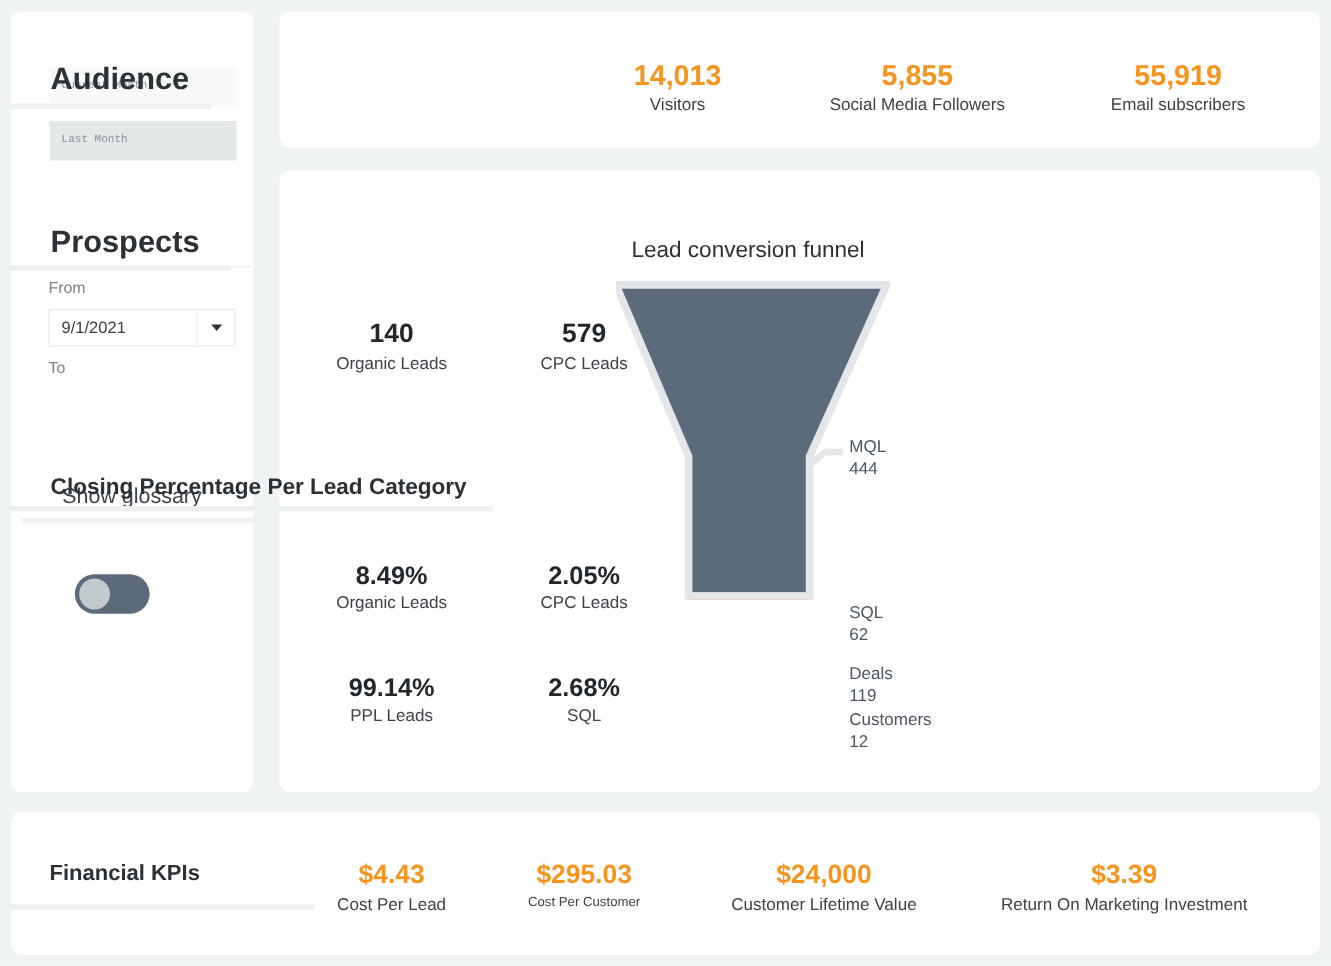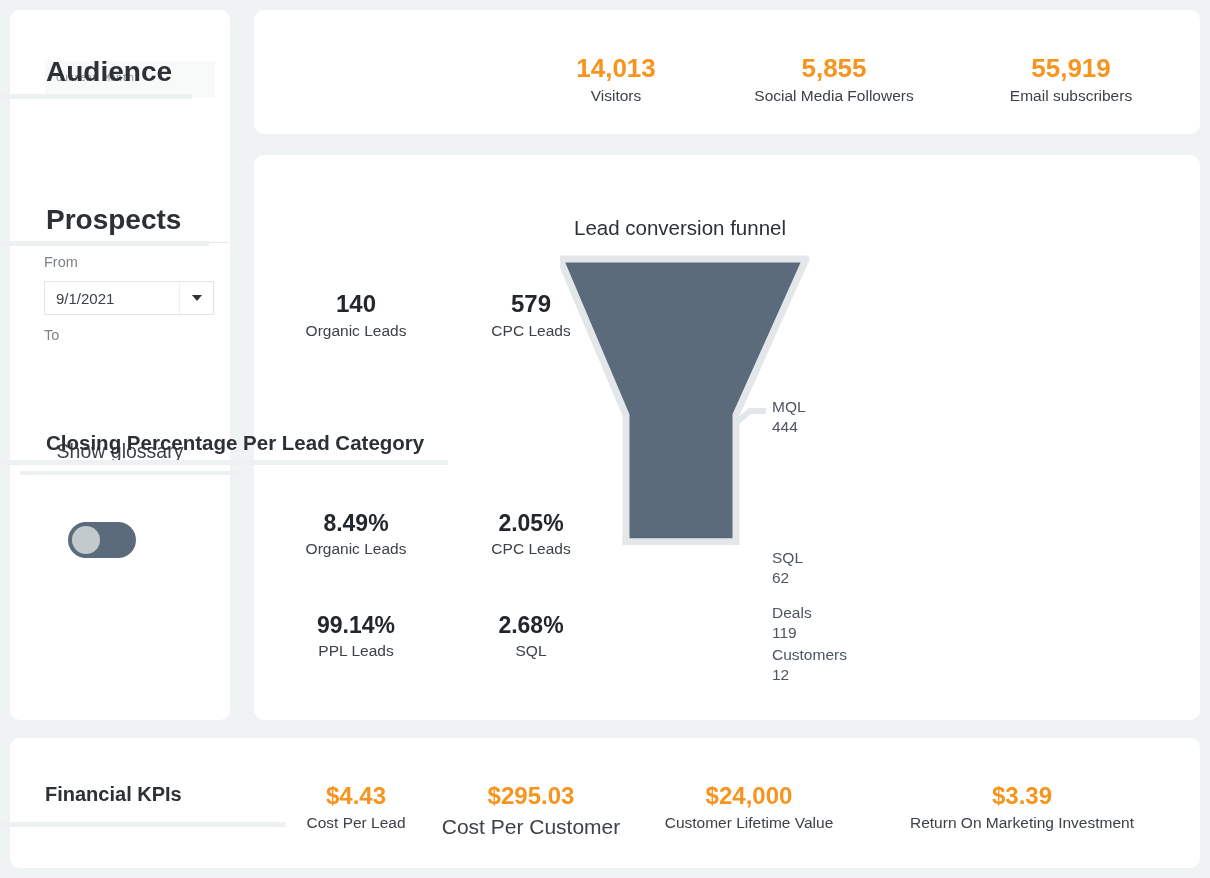--- a/index.html
+++ b/index.html
@@ -184,20 +184,21 @@
   
   #financial { left: 10px; top: 738px; width: 1190px; height: 130px; }
   #fin-title { left: 45px; top: 783px; font-size: 20px; }
   #fin-rule  { left: 0px; top: 822px; width: 286px; }
 </style>
 </head>
 <body>
 
 <div class="card" id="sidebar">
   <button class="range-btn" id="rb0">Current Month</button>
+  <button class="range-btn selected" id="rb1">Last Month</button>
 
   <div class="sb-divider" id="div-top"></div>
 
   <div class="field-label" id="lbl-from">From</div>
   <div class="date-box" id="date-from">
     <span class="date-val">9/1/2021</span>
     <span class="date-arrow">
       <span class="caret"></span>
     </span>
   </div>
@@ -261,16 +262,16 @@
     </div><div class="fn-label" style="left: 212px; top: 400px;">
       <div>Customers</div>
       <div>12</div>
     </div></div>
 
 <div class="card" id="financial"></div>
 <div class="sect-title" id="fin-title">Financial KPIs</div>
 <div class="sect-rule" id="fin-rule"></div>
 <div id="financial-metrics">
     <div class="metric" style="left: 356px; top: 782px; width: 0px;"><div class="val orange" style="font-size: 24px; transform: translateX(-50%); display: inline-block;">$4.43</div><div class="lab" style="font-size: 15.5px; transform: translateX(-50%); display: inline-block; margin-top: 3px;">Cost Per Lead</div></div>
-    <div class="metric" style="left: 531px; top: 782px; width: 0px;"><div class="val orange" style="font-size: 24px; transform: translateX(-50%); display: inline-block;">$295.03</div><div class="lab" style="font-size: 21px; transform: translateX(-50%); display: inline-block; margin-top: 3px;">Cost Per Customer</div></div>
+    <div class="metric" style="left: 531px; top: 782px; width: 0px;"><div class="val orange" style="font-size: 24px; transform: translateX(-50%); display: inline-block;">$295.03</div><div class="lab" style="font-size: 12px; transform: translateX(-50%); display: inline-block; margin-top: 3px;">Cost Per Customer</div></div>
     <div class="metric" style="left: 749px; top: 782px; width: 0px;"><div class="val orange" style="font-size: 24px; transform: translateX(-50%); display: inline-block;">$24,000</div><div class="lab" style="font-size: 15.5px; transform: translateX(-50%); display: inline-block; margin-top: 3px;">Customer Lifetime Value</div></div>
     <div class="metric" style="left: 1022px; top: 782px; width: 0px;"><div class="val orange" style="font-size: 24px; transform: translateX(-50%); display: inline-block;">$3.39</div><div class="lab" style="font-size: 15.5px; transform: translateX(-50%); display: inline-block; margin-top: 3px;">Return On Marketing Investment</div></div>
   </div>
 
 </body></html>

